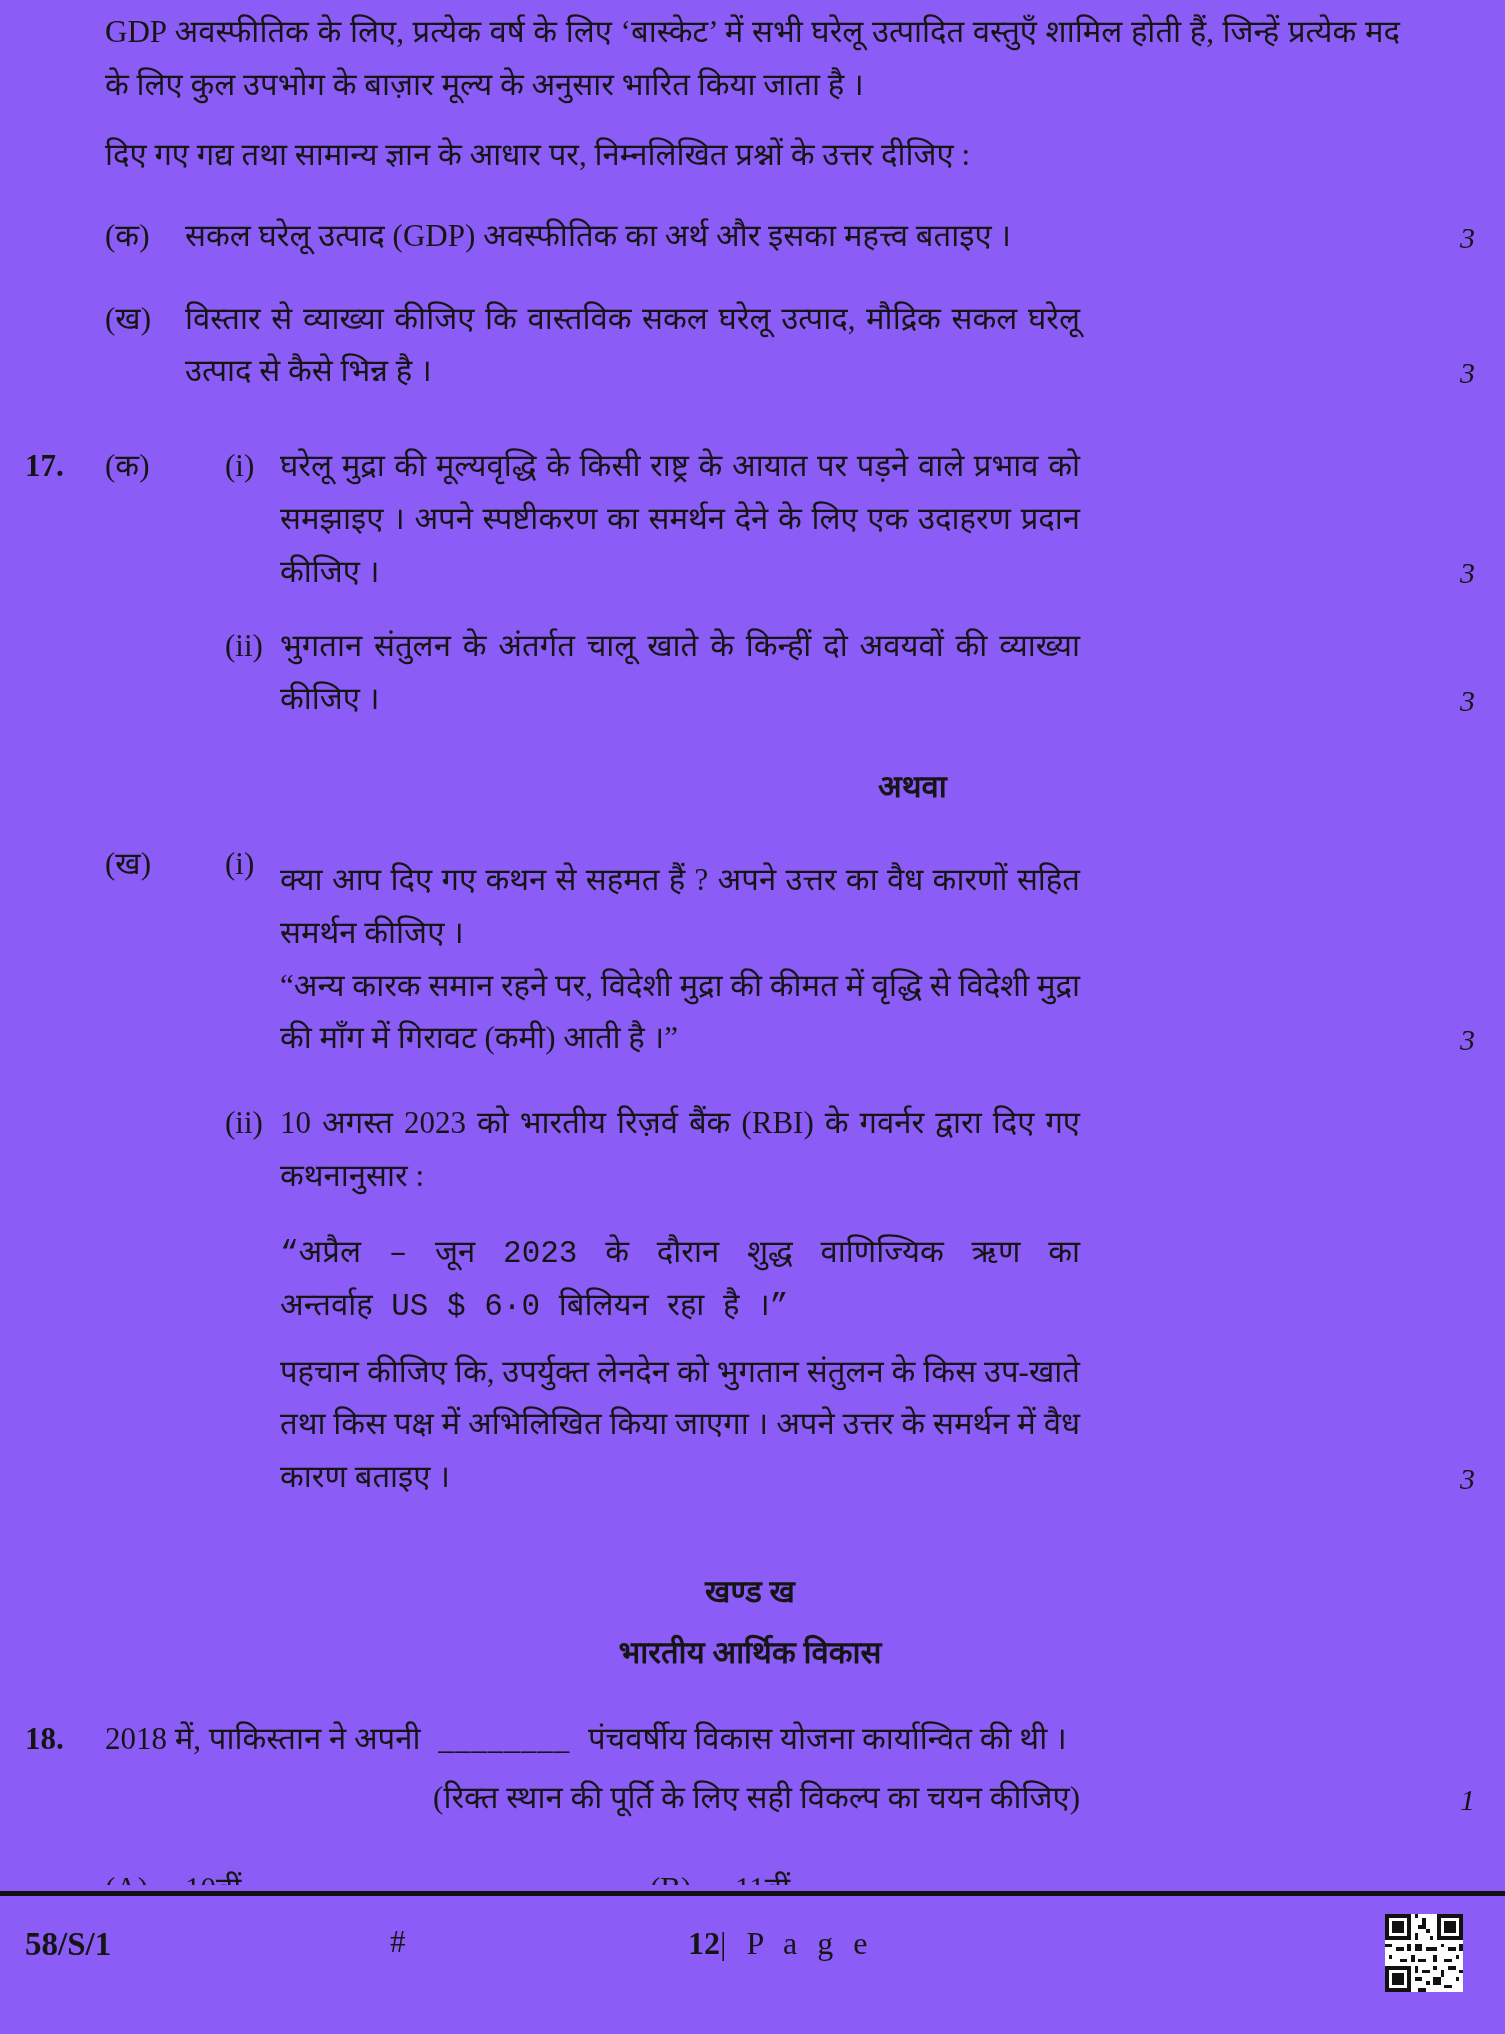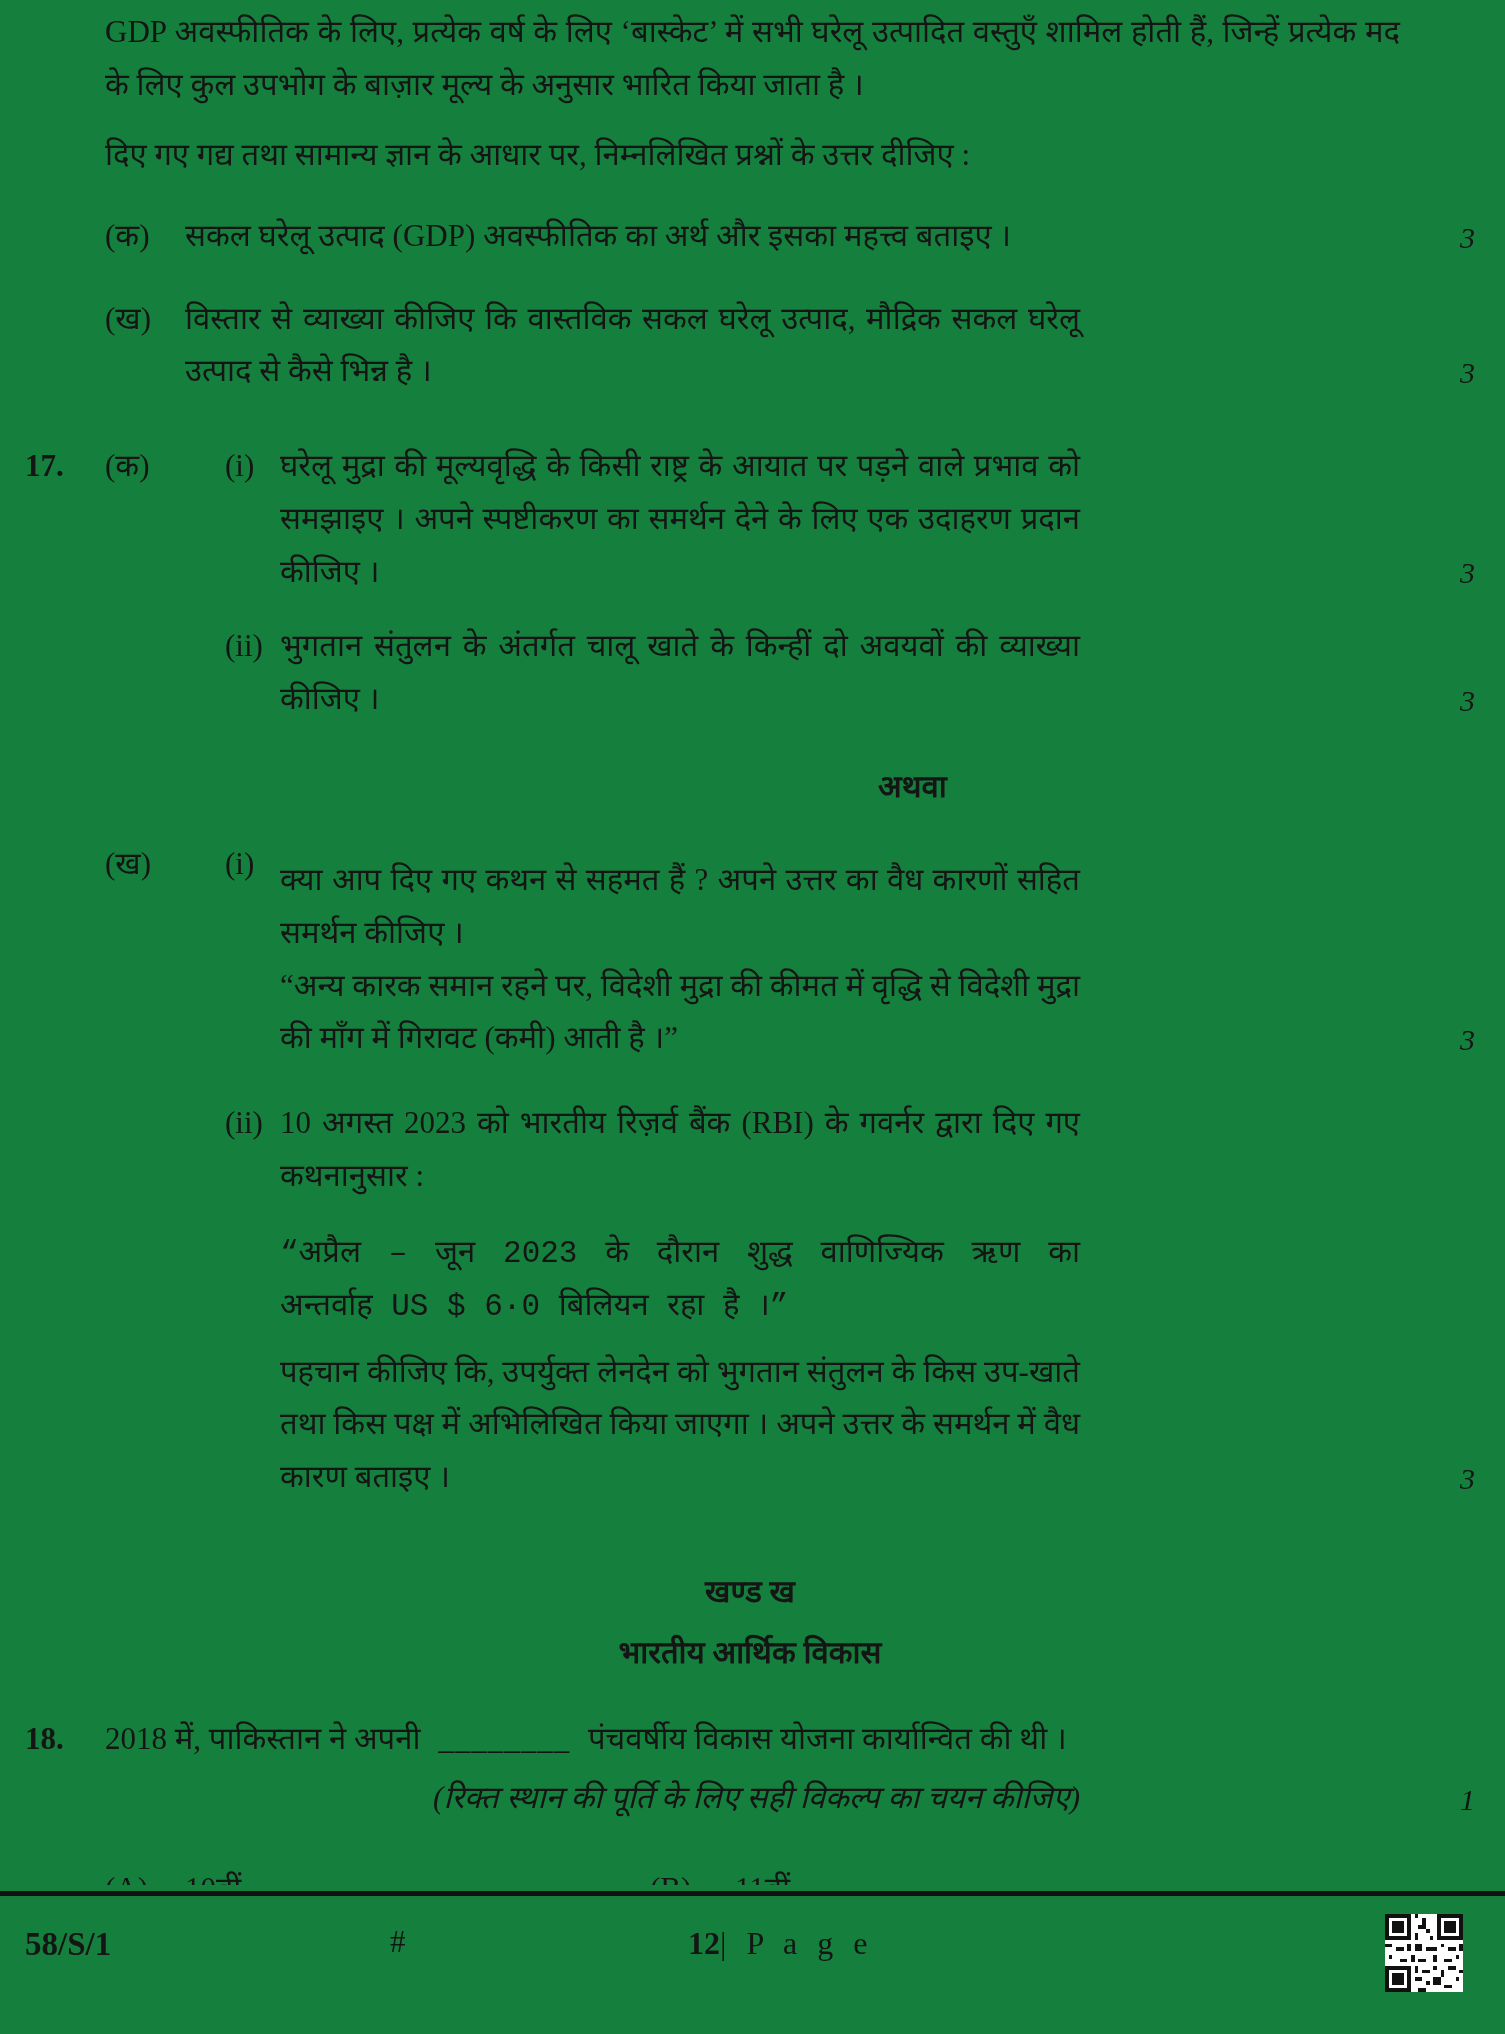--- a/index.html
+++ b/index.html
@@ -1,19 +1,19 @@
 <!DOCTYPE html>
 <html><head>
 <meta charset="utf-8">
 <style>
   * { margin:0; padding:0; box-sizing:border-box; }
   html,body { background:#9a9a9a; }
   .page {
     width:1505px; height:2034px;
-    background:#15803d;
+    background:#8b5cf6;
     position:relative;
     margin:0 auto;
     font-family:"Liberation Serif","DejaVu Serif",serif;
     color:#151515;
     font-size:31px;
     line-height:1.7;
     overflow:hidden;
   }
   .content { padding:6px 30px 0 25px; height:1885px; overflow:hidden; }
 
@@ -43,21 +43,21 @@
   .inner-quote { margin-top:26px;font-family:Liberation Mono, monospace; }
   .inner-p2 { margin-top:12px; }
   .mt-q17bii { margin-top:32px; }
 
   .section-title { margin-top:62px; text-align:center; font-weight:bold; }
   .section-sub   { margin-top:8px;  text-align:center; font-weight:bold; }
 
   .mt-q18 { margin-top:34px; }
   .blank-text { letter-spacing:1px; margin:0 10px; }
   .instr-row { margin-top:6px; }
-  .instr-text { text-align:right;font-style:italic; }
+  .instr-text { text-align:right; }
 
   .opt-row1 { margin-top:38px; }
   .opt-text1 { width:465px; }
   .opt-lbl2  { width:85px; }
 
   .footer-rule { position:absolute; left:0; top:1891px; width:1505px; height:5px; background:#121212; }
   .footer-code { position:absolute; left:25px;  top:1916px; font-weight:bold; font-size:33px; }
   .footer-hash { position:absolute; left:390px; top:1916px; font-size:31px; }
   .footer-page { position:absolute; left:688px; top:1916px; font-size:32px; }
   .footer-page .pgnum { font-weight:bold; }

